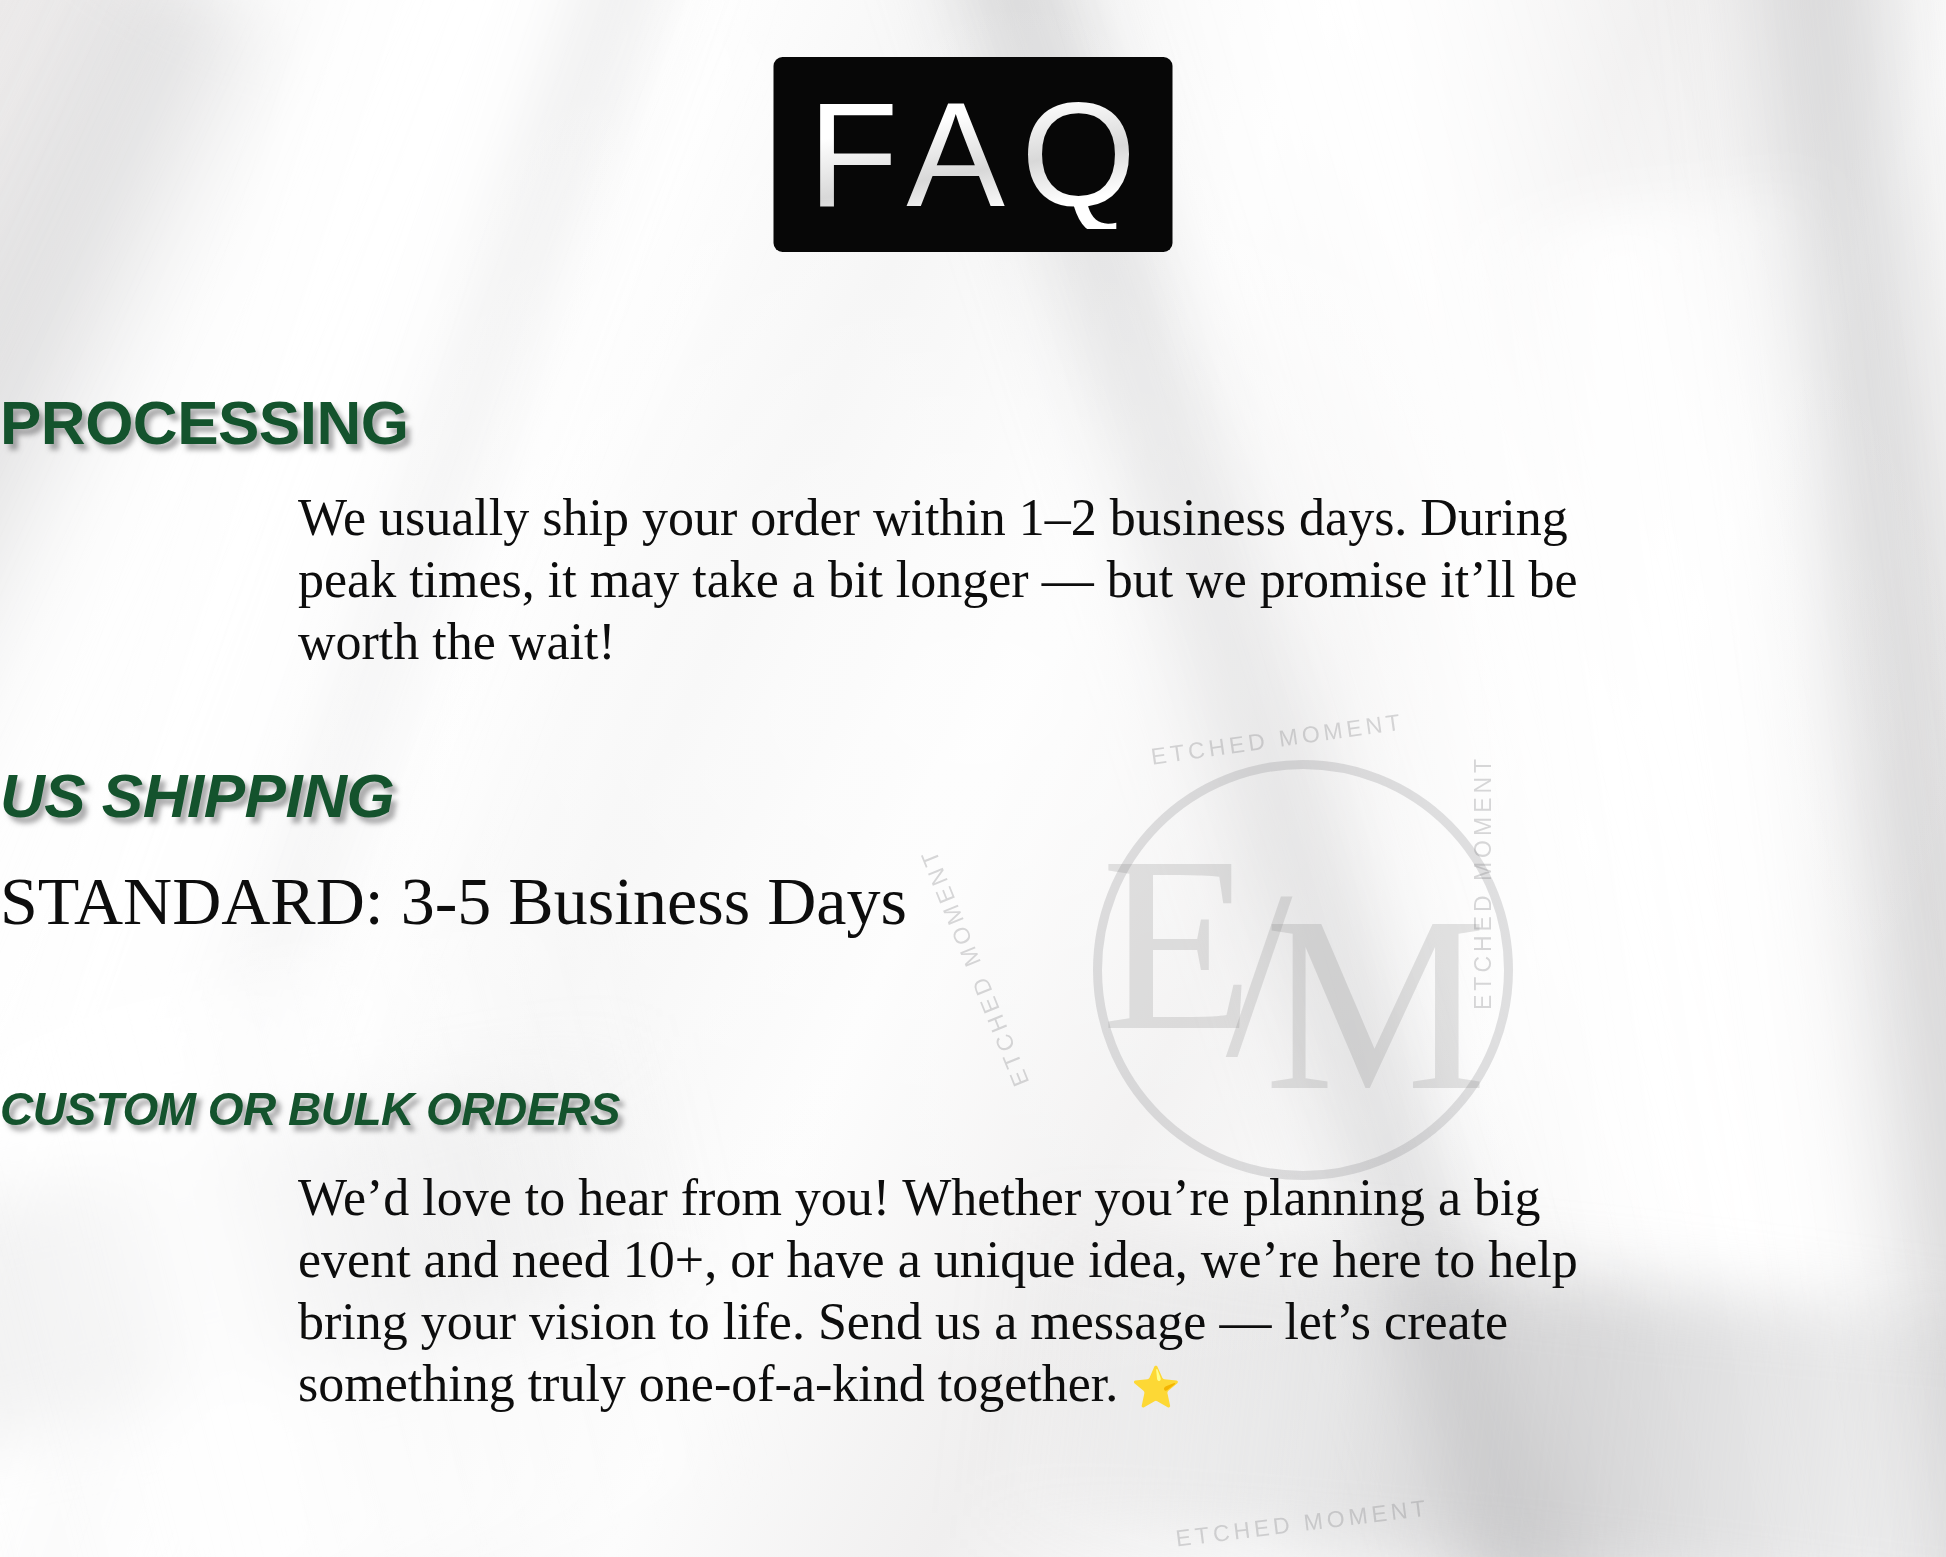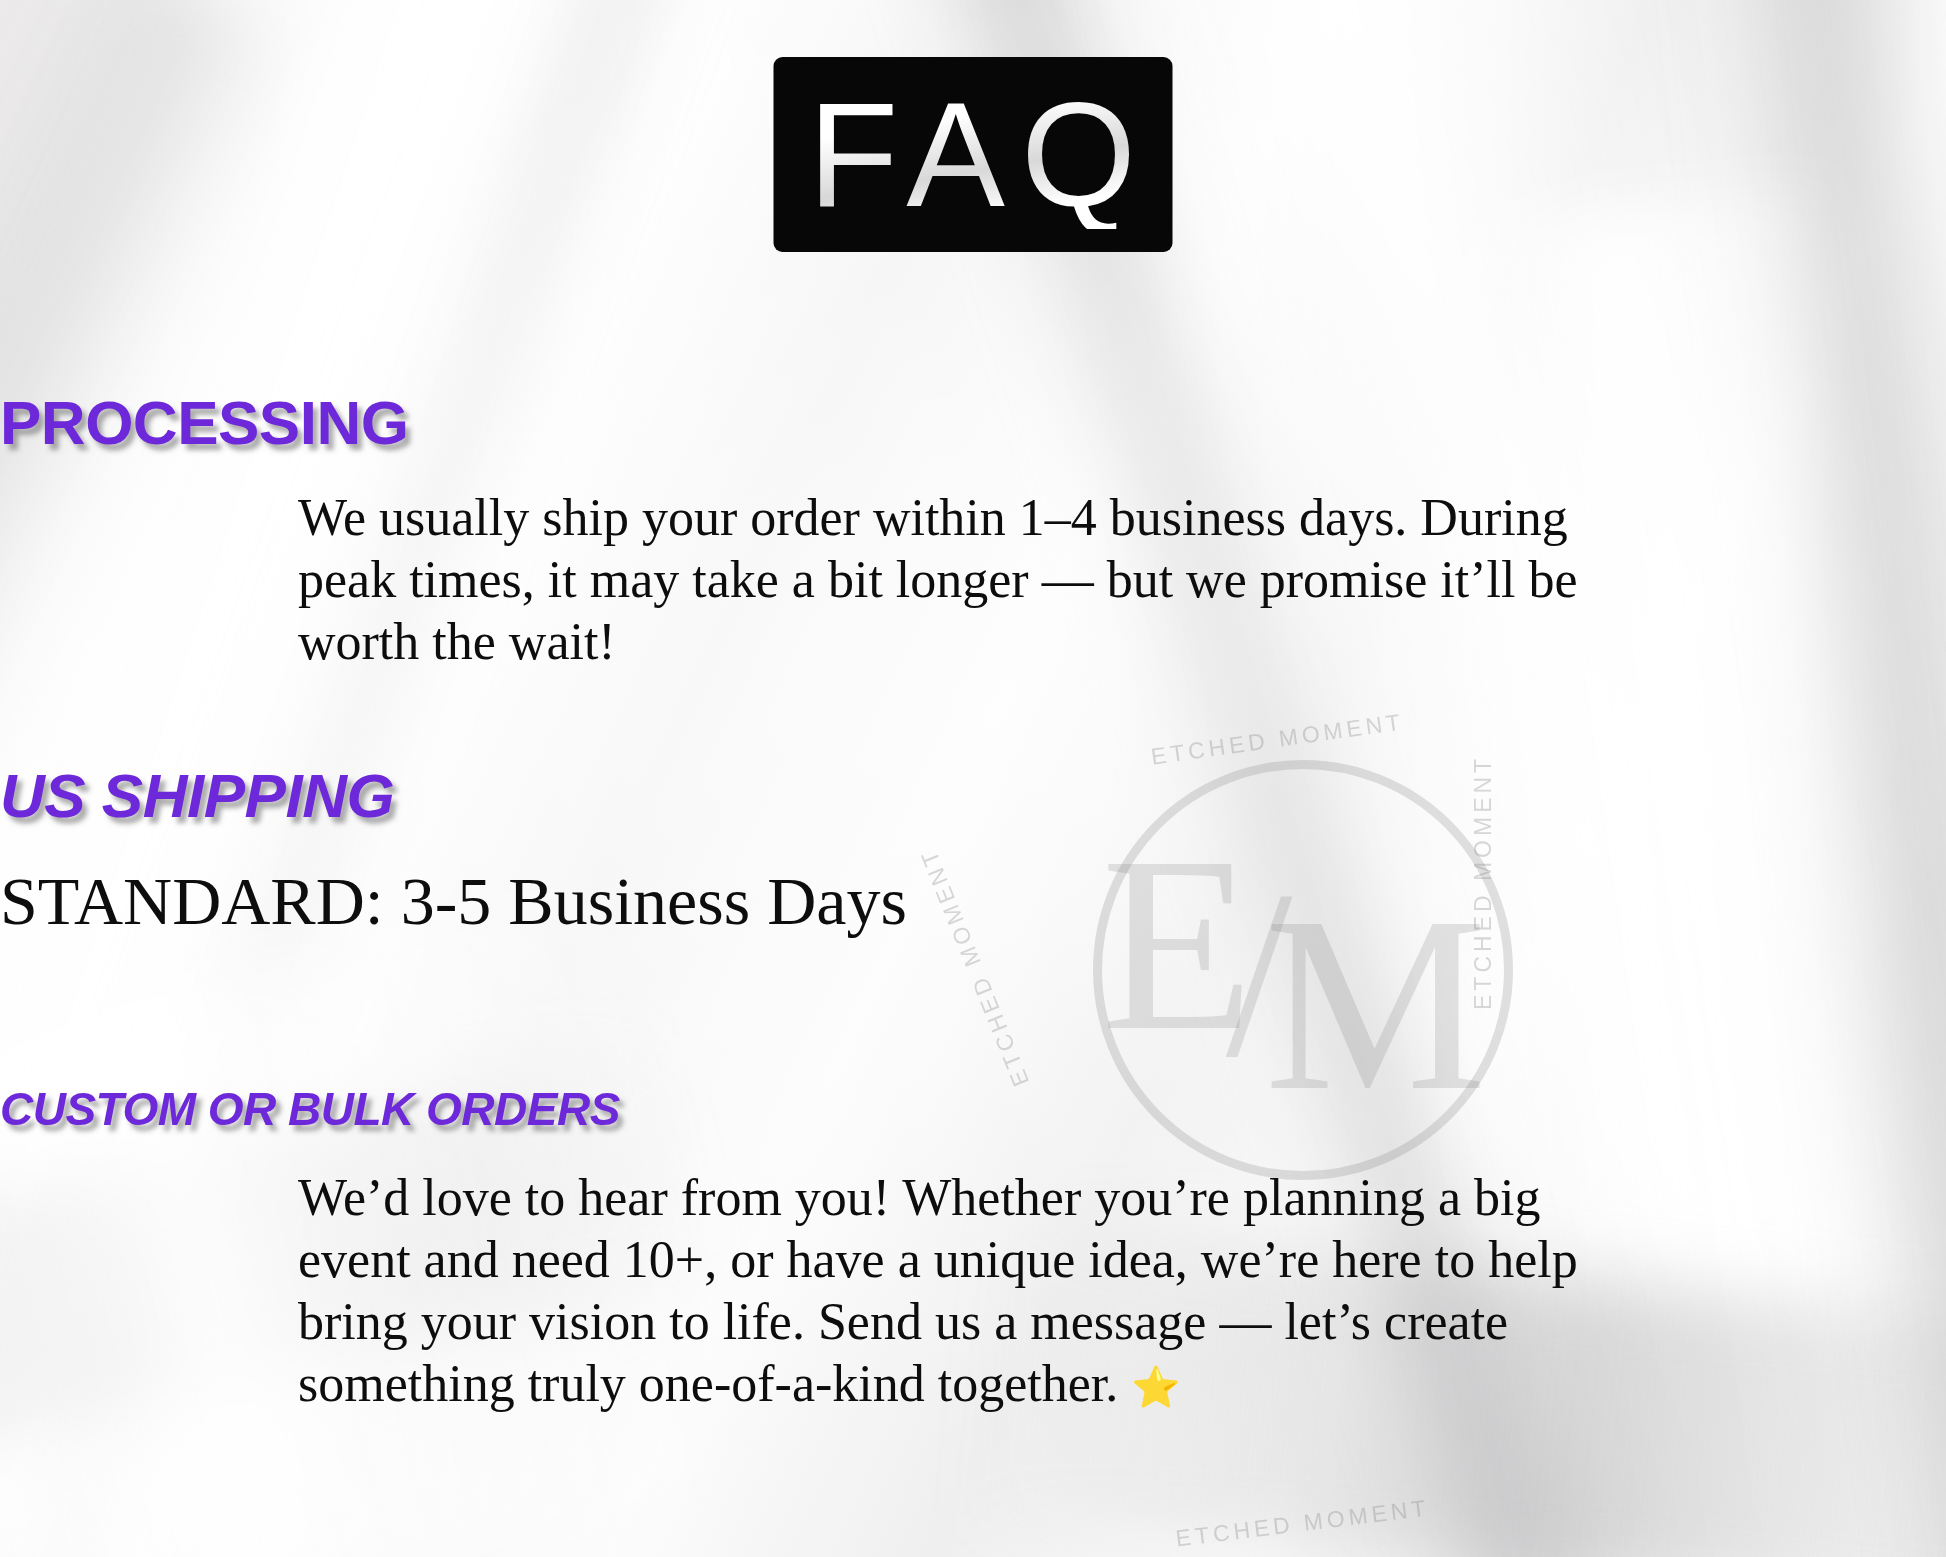--- a/index.html
+++ b/index.html
@@ -119,21 +119,21 @@
     -webkit-background-clip: text;
     background-clip: text;
     -webkit-text-fill-color: transparent;
   }
 
   .section { position: absolute; left: 0; width: 100%; }
 
   .heading {
     font-family: "Liberation Sans", sans-serif;
     font-weight: bold;
-    color: #6d28d9;
+    color: #14532d;
     line-height: 1.05;
     text-shadow: 5px 6px 5px rgba(90,90,92,0.50);
     white-space: nowrap;
   }
   .h-processing { font-size: 62px; letter-spacing: -0.5px; }
   .h-shipping   { font-size: 62px; letter-spacing: -0.5px; font-style: italic; }
   .h-custom     { font-size: 46px; letter-spacing: -0.5px; font-style: italic; }
 
   .body-text {
     font-family: "Liberation Serif", serif;
@@ -187,21 +187,21 @@
   </div>
 
   <div class="content">
 
     <div class="faq-badge">
       <div class="faq-badge-label">FAQ</div>
     </div>
 
     <div class="section" style="top:383px;">
       <div class="heading h-processing">PROCESSING</div>
-      <div class="body-text p-processing" style="margin-top:32px;">We usually ship your order within 1–4 business days. During peak times, it may take a bit longer — but we promise it’ll be worth the wait!</div>
+      <div class="body-text p-processing" style="margin-top:32px;">We usually ship your order within 1–2 business days. During peak times, it may take a bit longer — but we promise it’ll be worth the wait!</div>
     </div>
 
     <div class="section" style="top:756px;">
       <div class="heading h-shipping">US SHIPPING</div>
       <div class="ship-list" style="margin-top:32px;">
         <div>STANDARD: 3-5 Business Days</div>
       </div>
     </div>
 
     <div class="section" style="top:1078px;">

